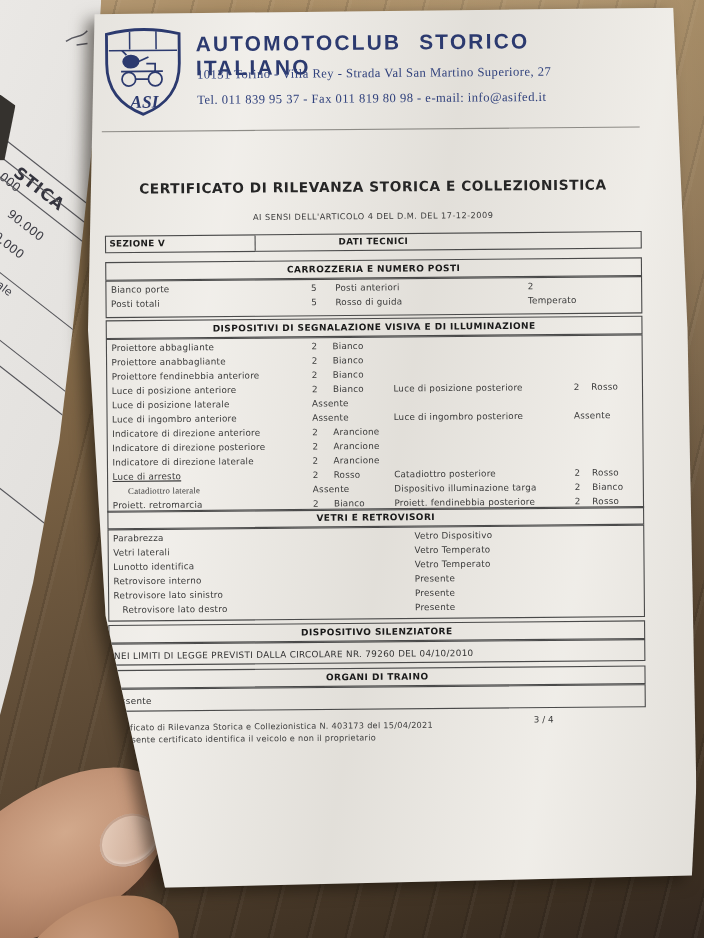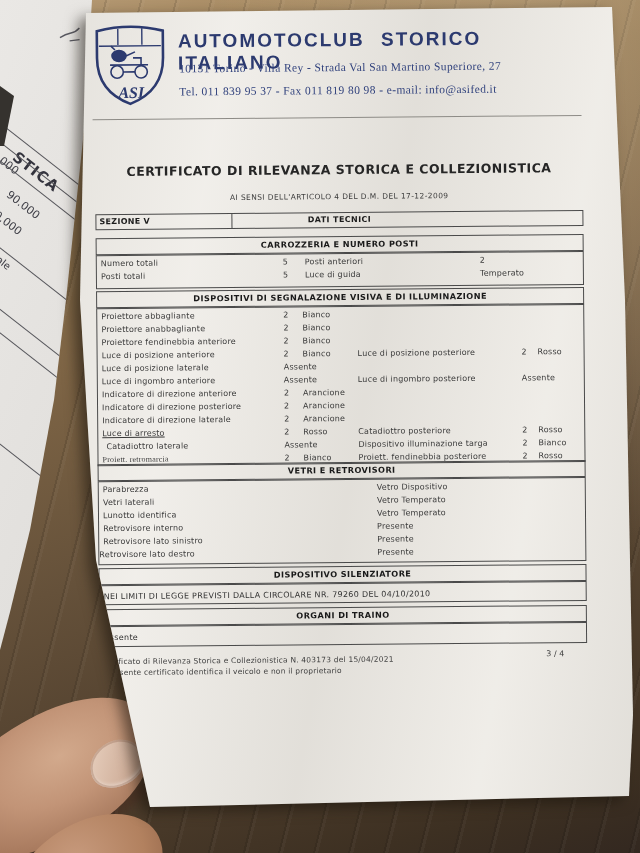--- a/index.html
+++ b/index.html
@@ -55,21 +55,21 @@
     font-size:8px;font-weight:bold;color:#1c1c1c;letter-spacing:0.4px;}
 
   .sec-head{position:absolute;left:97px;width:486px;height:13px;border:1px solid #4a4a4a;
     text-align:center;font-size:8.2px;font-weight:bold;letter-spacing:0.4px;color:#1a1a1a;padding-top:2px;}
   .sec-body{position:absolute;left:97px;width:486px;border:1px solid #4a4a4a;padding-top:3px;}
   .t-row{position:relative;height:13px;}
   .t-cell{position:absolute;top:0;font-size:8px;color:#3a3a3a;white-space:nowrap;letter-spacing:0.2px;}
   .free-text{font-size:8px;color:#333;padding:3px 0 0 4px;letter-spacing:0.3px;}
 
   .footer-line{position:absolute;left:97px;width:430px;font-size:7.5px;color:#3f3f3f;letter-spacing:0.2px;}
-  .page-num{position:absolute;left:462px;top:651px;width:100px;text-align:right;font-size:8px;color:#3a3a3a;}
+  .page-num{position:absolute;left:483px;top:651px;width:100px;text-align:left;font-size:8px;color:#3a3a3a;}
 
   
   .hand{position:absolute;inset:0;z-index:2;}
   .thumb-main{position:absolute;left:-62px;top:716px;width:226px;height:124px;transform:rotate(-29deg);
     border-radius:52% 48% 46% 54%/58% 46% 58% 42%;
     background:radial-gradient(ellipse at 58% 38%,#d2a98c 0%,#c29477 40%,#aa7c60 72%,#8f6449 100%);}
   .thumb-nail{position:absolute;left:89px;top:741px;width:56px;height:45px;transform:rotate(-27deg);
     border-radius:52% 48% 50% 50%/56% 56% 46% 46%;
     background:linear-gradient(130deg,#e9d2c1 0%,#d4b5a1 55%,#bd9983 100%);
     box-shadow:inset 0 0 0 2px rgba(150,105,82,0.35), inset 0 -3px 4px rgba(255,255,255,0.45);}
@@ -145,29 +145,29 @@
     <div class="doc-subtitle">AI SENSI DELL'ARTICOLO 4 DEL D.M. DEL 17-12-2009</div>
 
     <div class="sezbar">
       <div class="left-box">SEZIONE V</div>
       <div class="center-lbl">DATI TECNICI</div>
     </div>
 
     <div class="sec-head" style="top:236px;">CARROZZERIA E NUMERO POSTI</div>
     <div class="sec-body" style="top:253px;height:29px;">
             <div class="t-row">
-              <span class="t-cell" style="left: 4px;">Numero totali</span>
+              <span class="t-cell" style="left: 4px;">Bianco porte</span>
               <span class="t-cell" style="left: 186px;">5</span>
               <span class="t-cell" style="left: 208px;">Posti anteriori</span>
               <span class="t-cell" style="left: 383px;">2</span>
             </div>
             <div class="t-row">
               <span class="t-cell" style="left: 4px;">Posti totali</span>
               <span class="t-cell" style="left: 186px;">5</span>
-              <span class="t-cell" style="left: 208px;">Luce di guida</span>
+              <span class="t-cell" style="left: 208px;">Rosso di guida</span>
               <span class="t-cell" style="left: 383px;">Temperato</span>
             </div>
           </div>
 
     <div class="sec-head" style="top:289px;">DISPOSITIVI DI SEGNALAZIONE VISIVA E DI ILLUMINAZIONE</div>
     <div class="sec-body" style="top:306px;height:153px;">
             <div class="t-row">
               <span class="t-cell" style="left: 4px;">Proiettore abbagliante</span>
               <span class="t-cell" style="left: 186px;">2</span>
               <span class="t-cell" style="left: 205px;">Bianco</span>
@@ -217,28 +217,28 @@
             </div>
             <div class="t-row">
               <span class="t-cell" style="left: 4px; text-decoration: underline;">Luce di arresto</span>
               <span class="t-cell" style="left: 186px;">2</span>
               <span class="t-cell" style="left: 205px;">Rosso</span>
               <span class="t-cell" style="left: 260px;">Catadiottro posteriore</span>
               <span class="t-cell" style="left: 424px;">2</span>
               <span class="t-cell" style="left: 440px;">Rosso</span>
             </div>
             <div class="t-row">
-              <span class="t-cell" style="left: 8px;">Catadiottro laterale</span>
+              <span class="t-cell" style="left: 18px; font-family: Liberation Serif, serif;">Catadiottro laterale</span>
               <span class="t-cell" style="left: 186px;">Assente</span>
               <span class="t-cell" style="left: 260px;">Dispositivo illuminazione targa</span>
               <span class="t-cell" style="left: 424px;">2</span>
               <span class="t-cell" style="left: 440px;">Bianco</span>
             </div>
             <div class="t-row">
-              <span class="t-cell" style="left: 4px; font-family: Liberation Serif, serif;">Proiett. retromarcia</span>
+              <span class="t-cell" style="left: 4px;">Proiett. retromarcia</span>
               <span class="t-cell" style="left: 186px;">2</span>
               <span class="t-cell" style="left: 205px;">Bianco</span>
               <span class="t-cell" style="left: 260px;">Proiett. fendinebbia posteriore</span>
               <span class="t-cell" style="left: 424px;">2</span>
               <span class="t-cell" style="left: 440px;">Rosso</span>
             </div>
           </div>
 
     <div class="sec-head" style="top:462px;">VETRI E RETROVISORI</div>
     <div class="sec-body" style="top:479px;height:79px;">
@@ -256,21 +256,21 @@
             </div>
             <div class="t-row">
               <span class="t-cell" style="left: 4px;">Retrovisore interno</span>
               <span class="t-cell" style="left: 278px;">Presente</span>
             </div>
             <div class="t-row">
               <span class="t-cell" style="left: 4px;">Retrovisore lato sinistro</span>
               <span class="t-cell" style="left: 278px;">Presente</span>
             </div>
             <div class="t-row">
-              <span class="t-cell" style="left: 0;">Retrovisore lato destro</span>
+              <span class="t-cell" style="left: 12px;">Retrovisore lato destro</span>
               <span class="t-cell" style="left: 278px;">Presente</span>
             </div>
           </div>
 
     <div class="sec-head" style="top:566px;">DISPOSITIVO SILENZIATORE</div>
     <div class="sec-body" style="top:583px;height:15px;">
       <div class="free-text">NEI LIMITI DI LEGGE PREVISTI DALLA CIRCOLARE NR. 79260 DEL 04/10/2010</div>
     </div>
 
     <div class="sec-head" style="top:607px;">ORGANI DI TRAINO</div>

